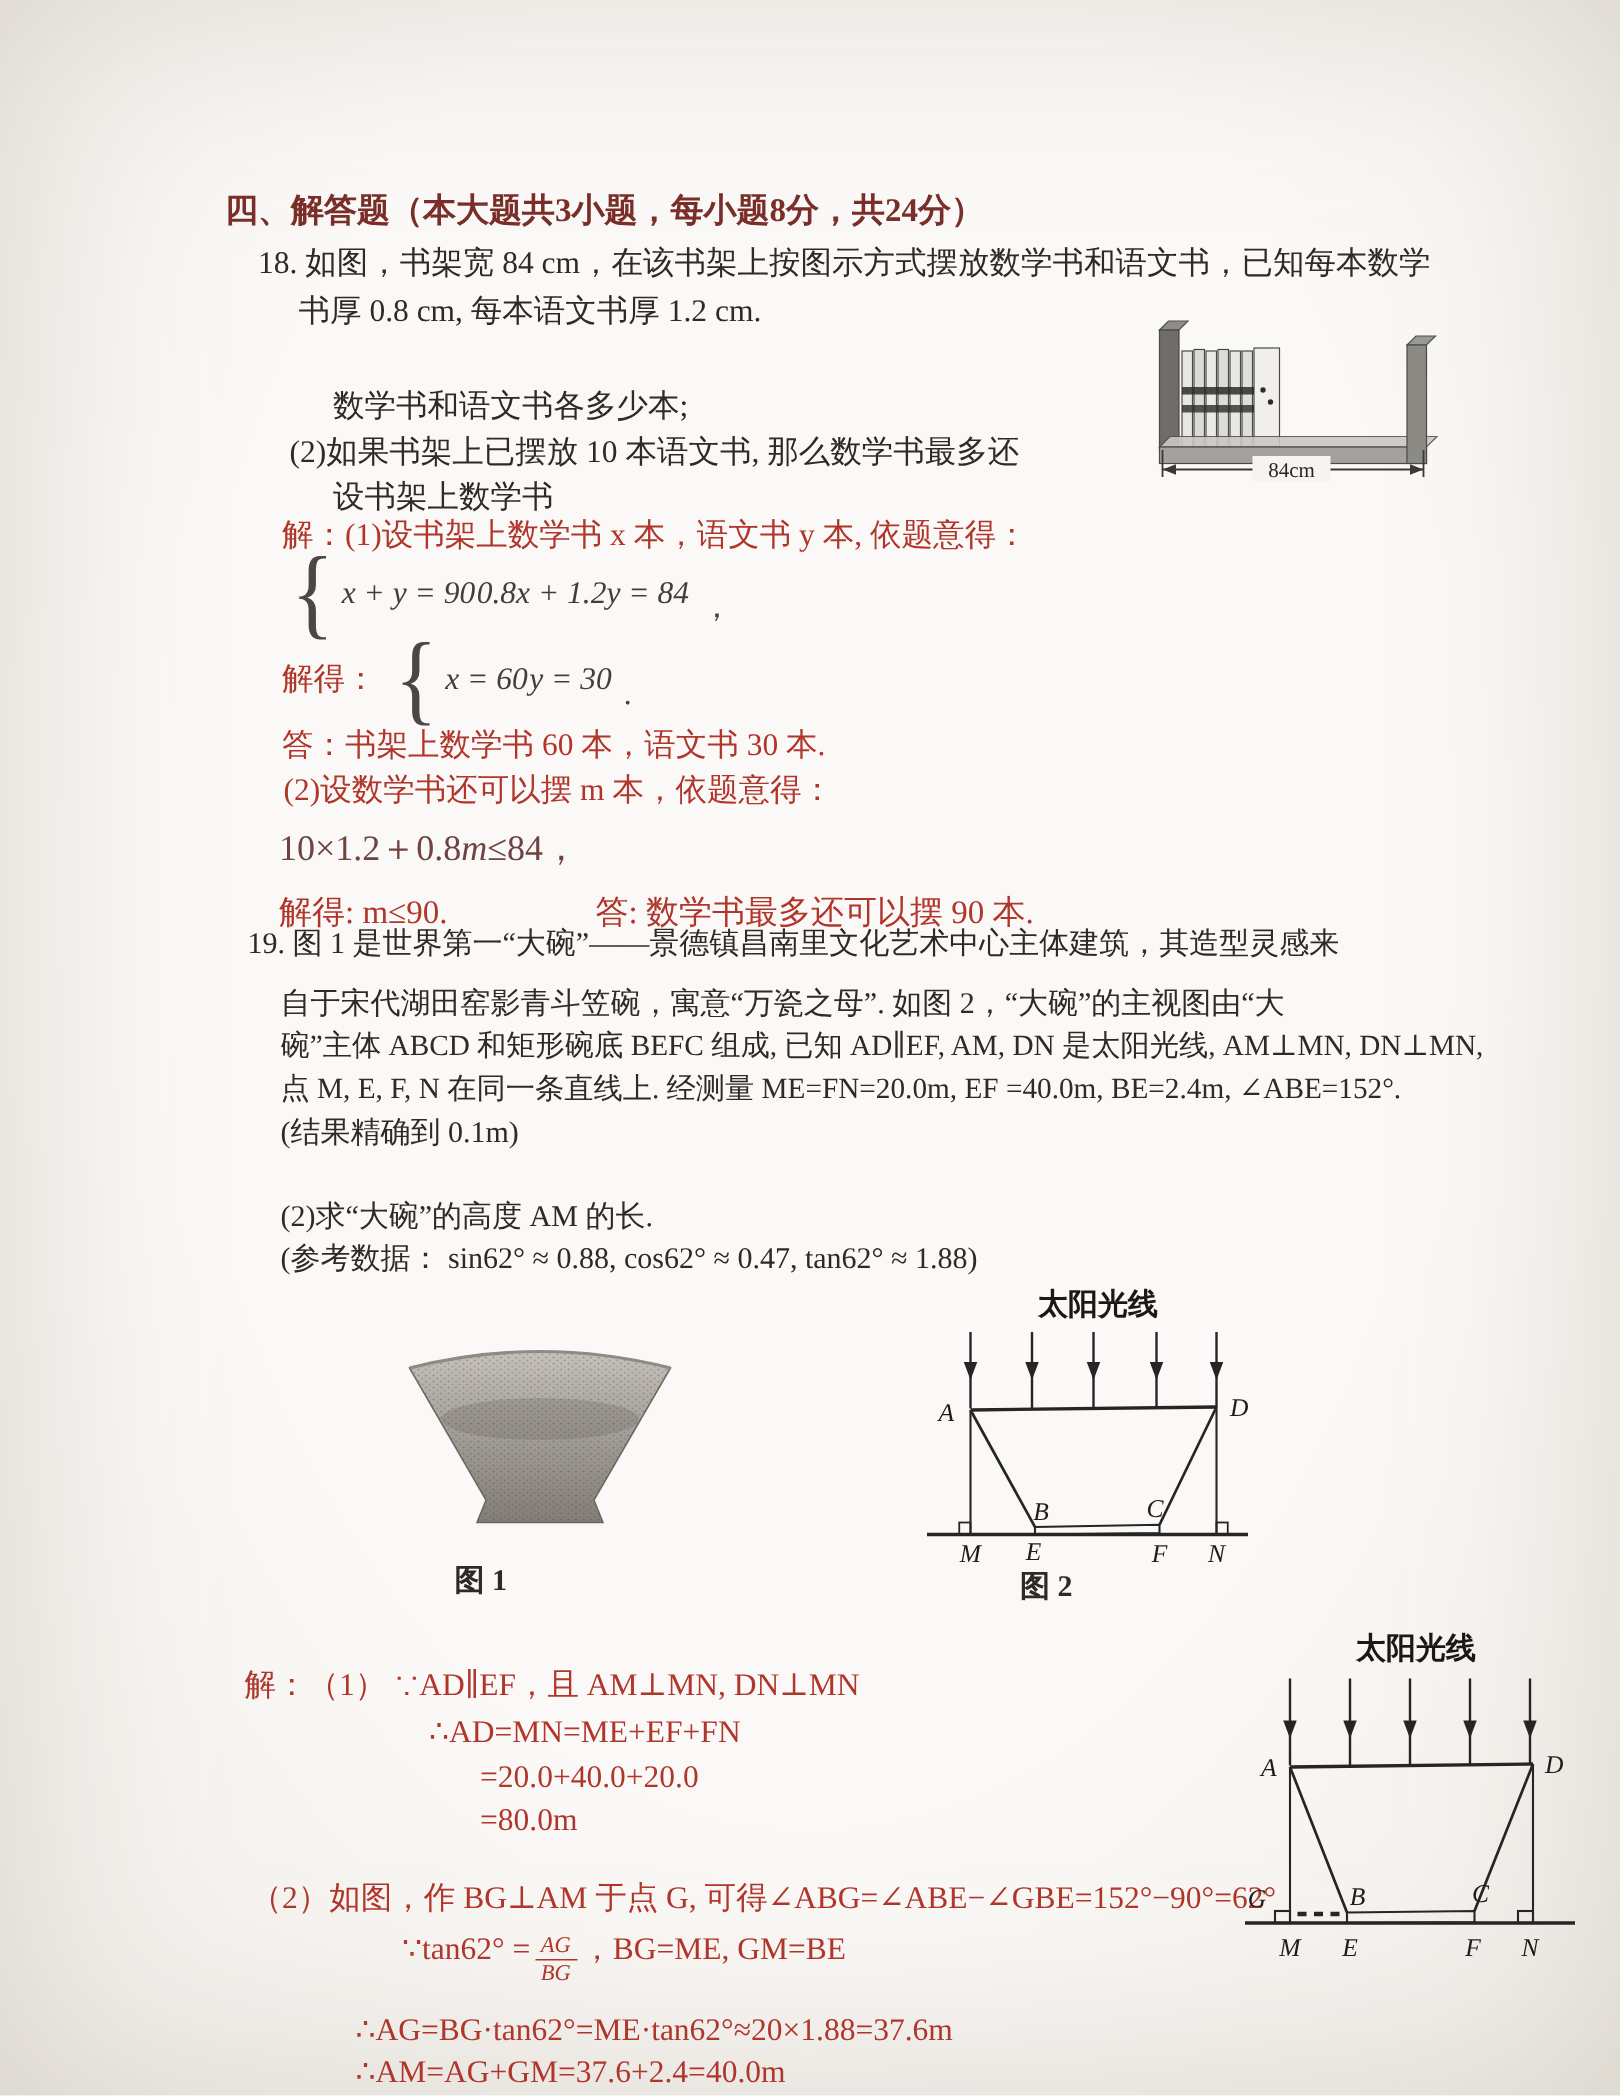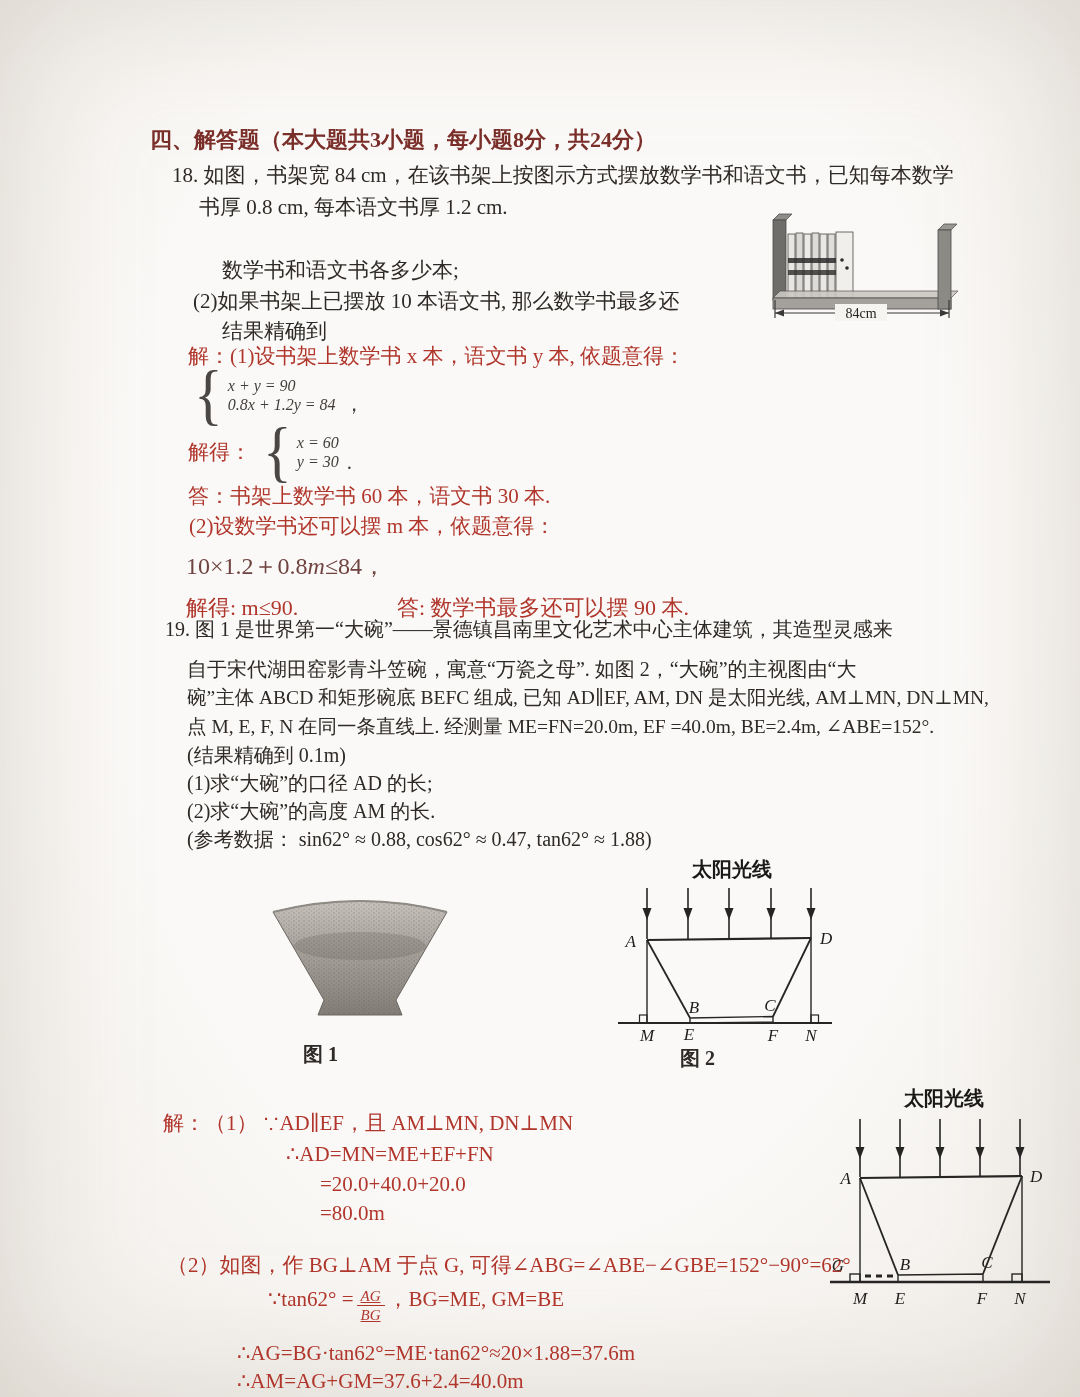--- a/index.html
+++ b/index.html
@@ -19,44 +19,44 @@
   .f24{font-size:24px;}
   .f22{font-size:22px;}
   .f21{font-size:21px;}
   .f20{font-size:20px;}
   .f19{font-size:19.5px;}
   .cap{font-size:20px;font-weight:600;color:#2d2a27;text-align:left;width:120px;}
   
   .sys{position:absolute;display:flex;align-items:center;color:#413e3b;}
   .sys .pre{font-size:21px;margin-right:12px;}
   .brace{font-size:60px;line-height:.9;transform:scaleY(1.12);color:#4a4745;font-weight:400;margin-right:5px;}
-  .eqs{display:flex;flex-direction:column;gap:1px;font-style:italic;font-size:16px;}
+  .eqs{display:flex;flex-direction:row;gap:1px;font-style:italic;font-size:21px;}
   .tail{font-size:21px;margin-left:8px;align-self:flex-end;padding-bottom:4px;}
   .var{font-style:italic;}
   
-  .frac{display:inline-block;text-align:right;vertical-align:-14px;font-style:italic;font-size:15px;line-height:1.2;margin:0 3px;text-decoration:underline;}
+  .frac{display:inline-block;text-align:right;vertical-align:-14px;font-style:italic;font-size:15px;line-height:1.2;margin:0 3px;}
   .frac .num{display:block;border-bottom:1.6px solid #b0362c;padding:0 4px;}
   .frac .den{display:block;padding:0 4px;}
   svg{position:absolute;overflow:visible;}
   svg text{font-family:"Liberation Serif","DejaVu Serif",serif;}
   .vlabel{font-size:17px;font-style:italic;fill:#1f1d1b;}
   .sun{font-size:20px;font-weight:700;fill:#1b1917;}
 </style>
 </head>
 <body>
 
 <div class="page">
 
   <div class="t hdr f22" style="left:150px;top:126px;">四、解答题（本大题共3小题，每小题8分，共24分）</div>
 
   <div class="t ink f21" style="left:172px;top:162px;">18. 如图，书架宽 84 cm，在该书架上按图示方式摆放数学书和语文书，已知每本数学</div>
   <div class="t ink f21" style="left:199px;top:194px;">书厚 0.8 cm, 每本语文书厚 1.2 cm.</div>
   <div class="t ink f21" style="left:222px;top:257px;">数学书和语文书各多少本;</div>
   <div class="t ink f21" style="left:193px;top:288px;">(2)如果书架上已摆放 10 本语文书, 那么数学书最多还</div>
-  <div class="t ink f21" style="left:222px;top:318px;">结果精确到</div>
+  <div class="t ink f21" style="left:222px;top:318px;">设书架上数学书</div>
 
   <svg style="left:765px;top:210px;" width="200" height="112" viewBox="0 0 200 112">
     <g>
       <polygon points="8,10 14,4 27,4 21,10" fill="#8f8d89" stroke="#50504e" stroke-width=".8"></polygon>
       <rect x="8" y="10" width="13" height="80" fill="#6e6d6a" stroke="#4a4a48" stroke-width=".8"></rect>
     </g>
     <g stroke="#4a4a48" stroke-width=".8">
       <rect x="23" y="24" width="7" height="64" fill="#e9e7e3"></rect>
       <rect x="31" y="23" width="7" height="65" fill="#dcdad6"></rect>
       <rect x="39" y="24" width="7" height="64" fill="#eceae6"></rect>
@@ -115,21 +115,20 @@
   <div class="t mar f24" style="left:186px;top:551px;text-align:right;"><span>10×1.2＋0.8</span><span class="var">m</span><span>≤84，</span></div>
 
   <div class="t red f22" style="left:186px;top:594px;">解得: m≤90.</div>
   <div class="t red f22" style="left:397px;top:594px;">答: 数学书最多还可以摆 90 本.</div>
 
   <div class="t ink f20" style="left:165px;top:617px;">19. 图 1 是世界第一“大碗”——景德镇昌南里文化艺术中心主体建筑，其造型灵感来</div>
   <div class="t ink f20" style="left:187px;top:657px;">自于宋代湖田窑影青斗笠碗，寓意“万瓷之母”. 如图 2，“大碗”的主视图由“大</div>
   <div class="t ink f19" style="left:187px;top:686px;">碗”主体 ABCD 和矩形碗底 BEFC 组成, 已知 AD∥EF, AM, DN 是太阳光线, AM⊥MN, DN⊥MN,</div>
   <div class="t ink f19" style="left:187px;top:715px;">点 M, E, F, N 在同一条直线上. 经测量 ME=FN=20.0m, EF =40.0m, BE=2.4m, ∠ABE=152°.</div>
   <div class="t ink f20" style="left:187px;top:743px;">(结果精确到 0.1m)</div>
-  <div class="t ink f20" style="left:187px;top:771px;">(1)求“大碗”的口径 AD 的长;</div>
   <div class="t ink f20" style="left:187px;top:799px;">(2)求“大碗”的高度 AM 的长.</div>
   <div class="t ink f20" style="left:187px;top:827px;">(参考数据：  sin62° ≈ 0.88, cos62° ≈ 0.47, tan62° ≈ 1.88)</div>
 
   <svg style="left:268px;top:896px;" width="184" height="130" viewBox="0 0 184 130">
     <defs>
       <linearGradient id="bowlGrad" x1="0" y1="0" x2="0" y2="1">
         <stop offset="0%" stop-color="#c6c2bb"></stop>
         <stop offset="45%" stop-color="#a5a19a"></stop>
         <stop offset="100%" stop-color="#827d75"></stop>
       </linearGradient>

